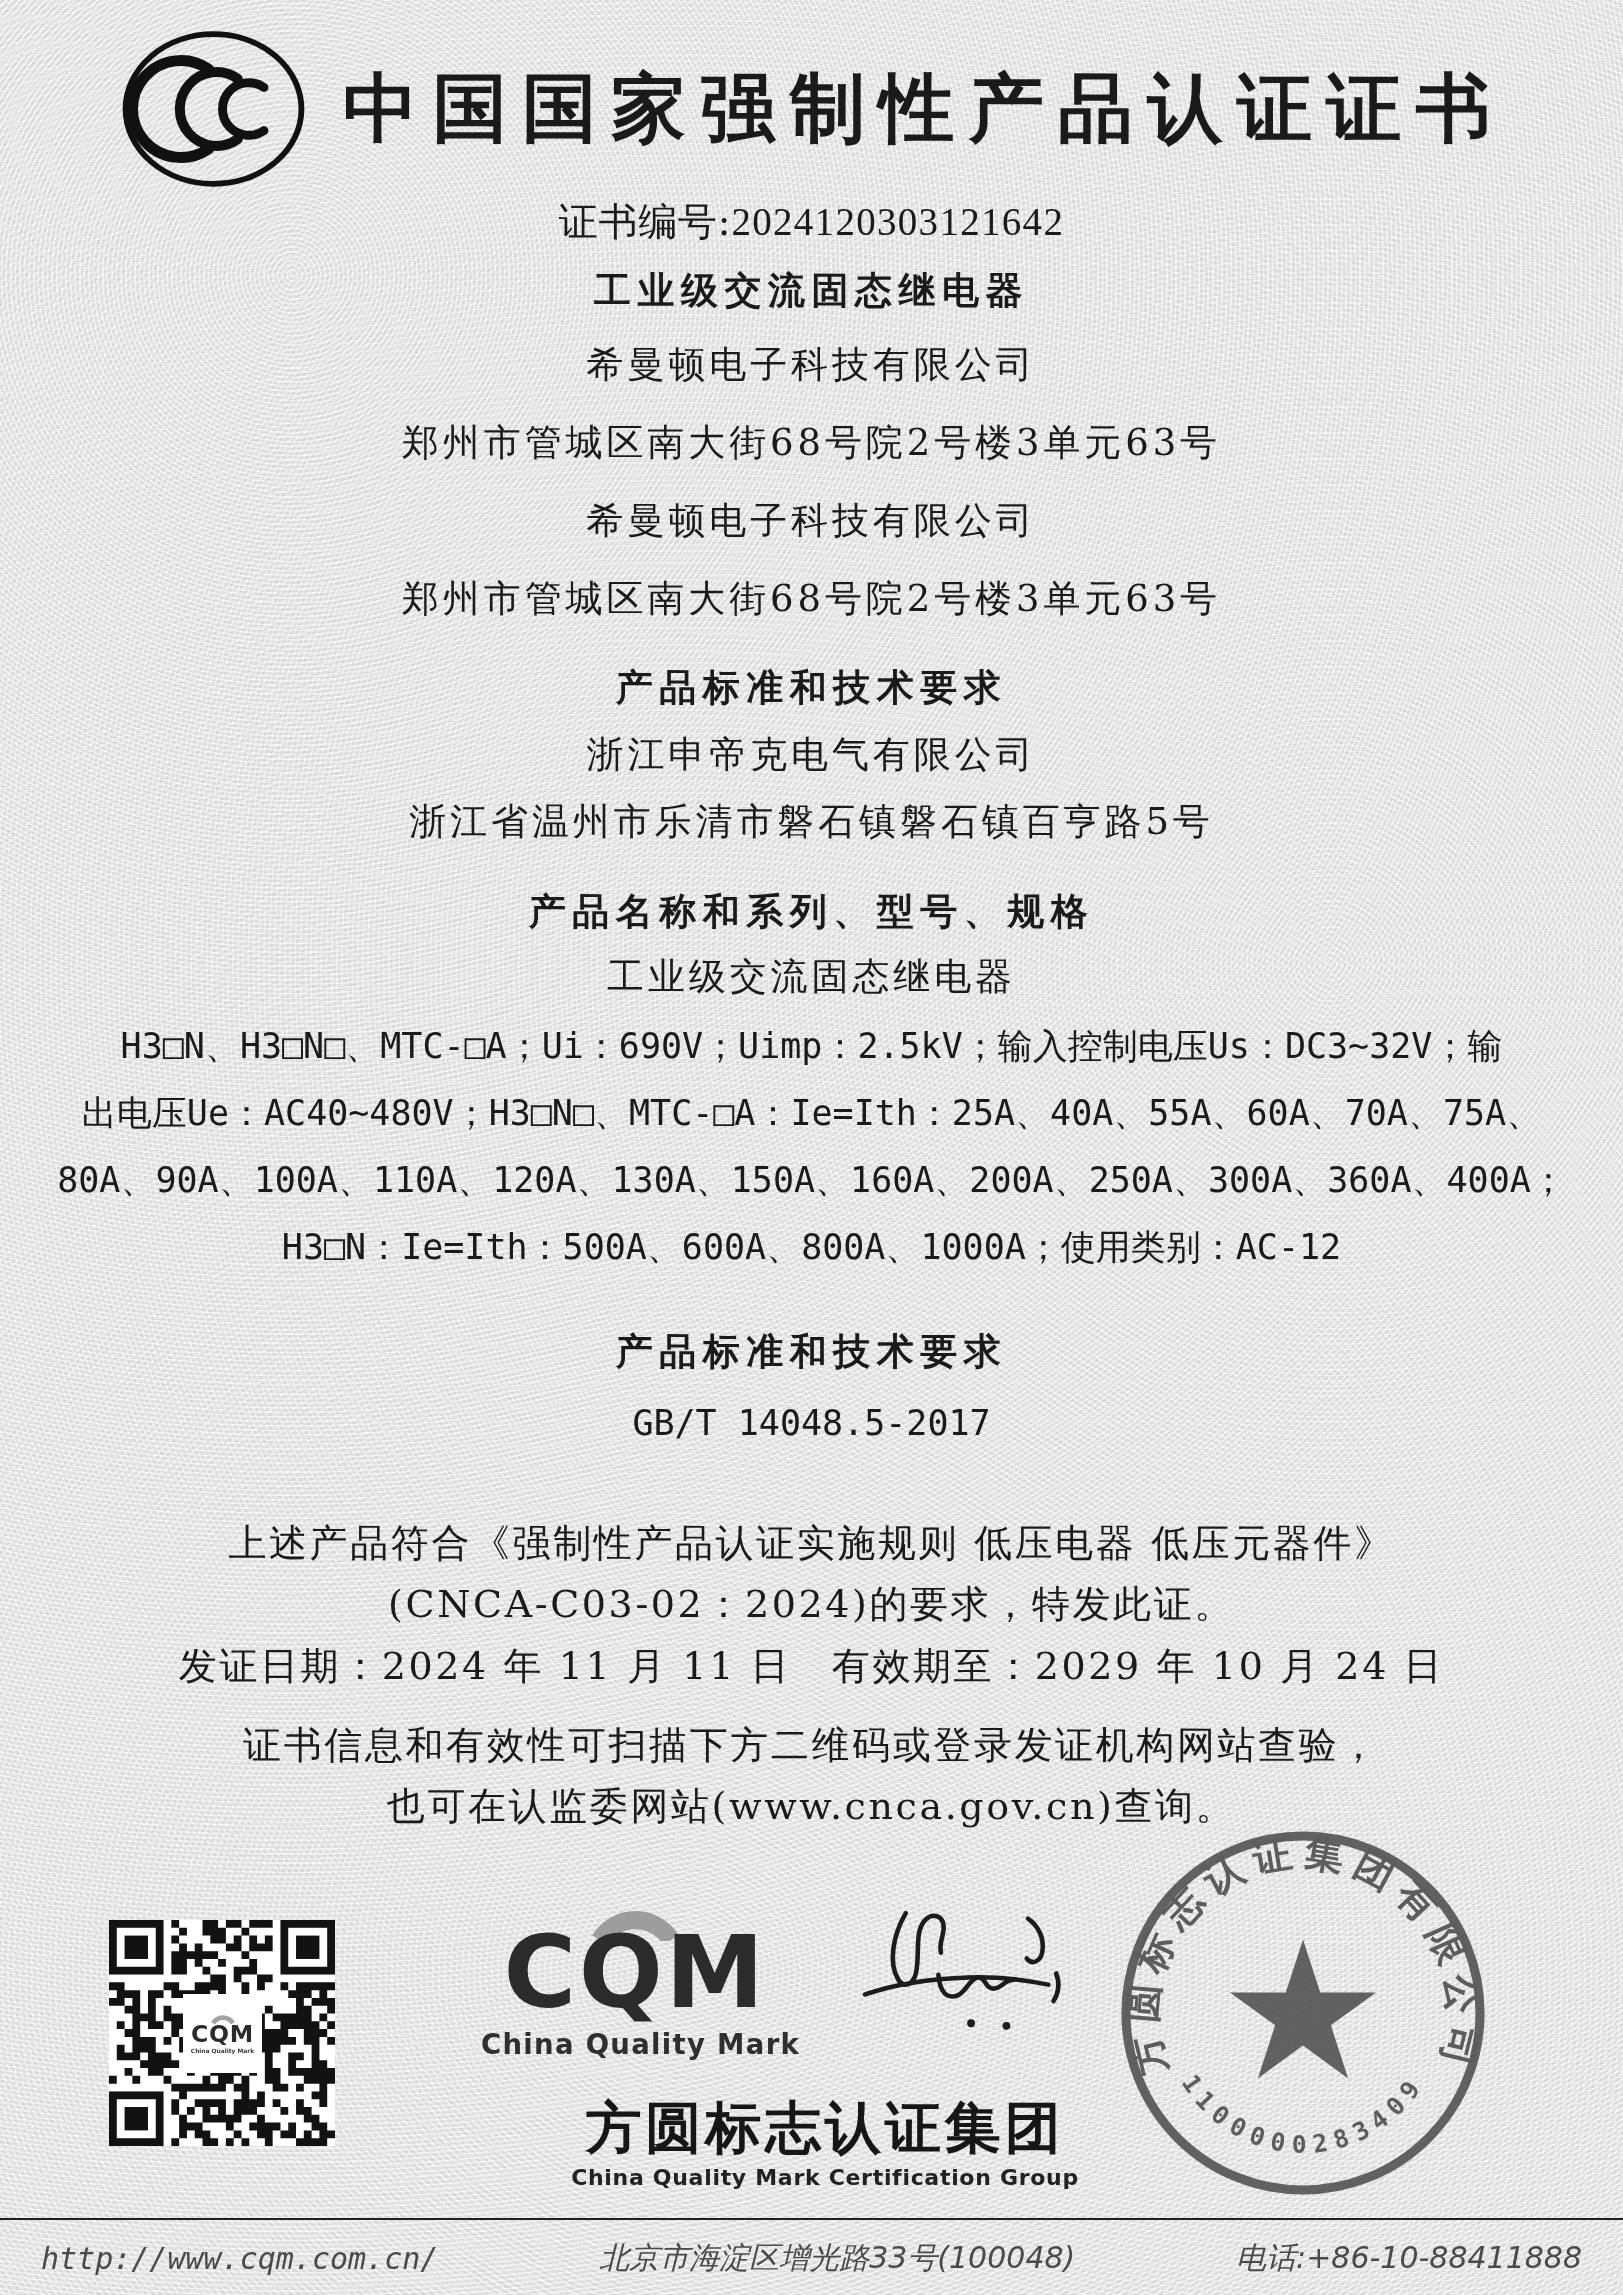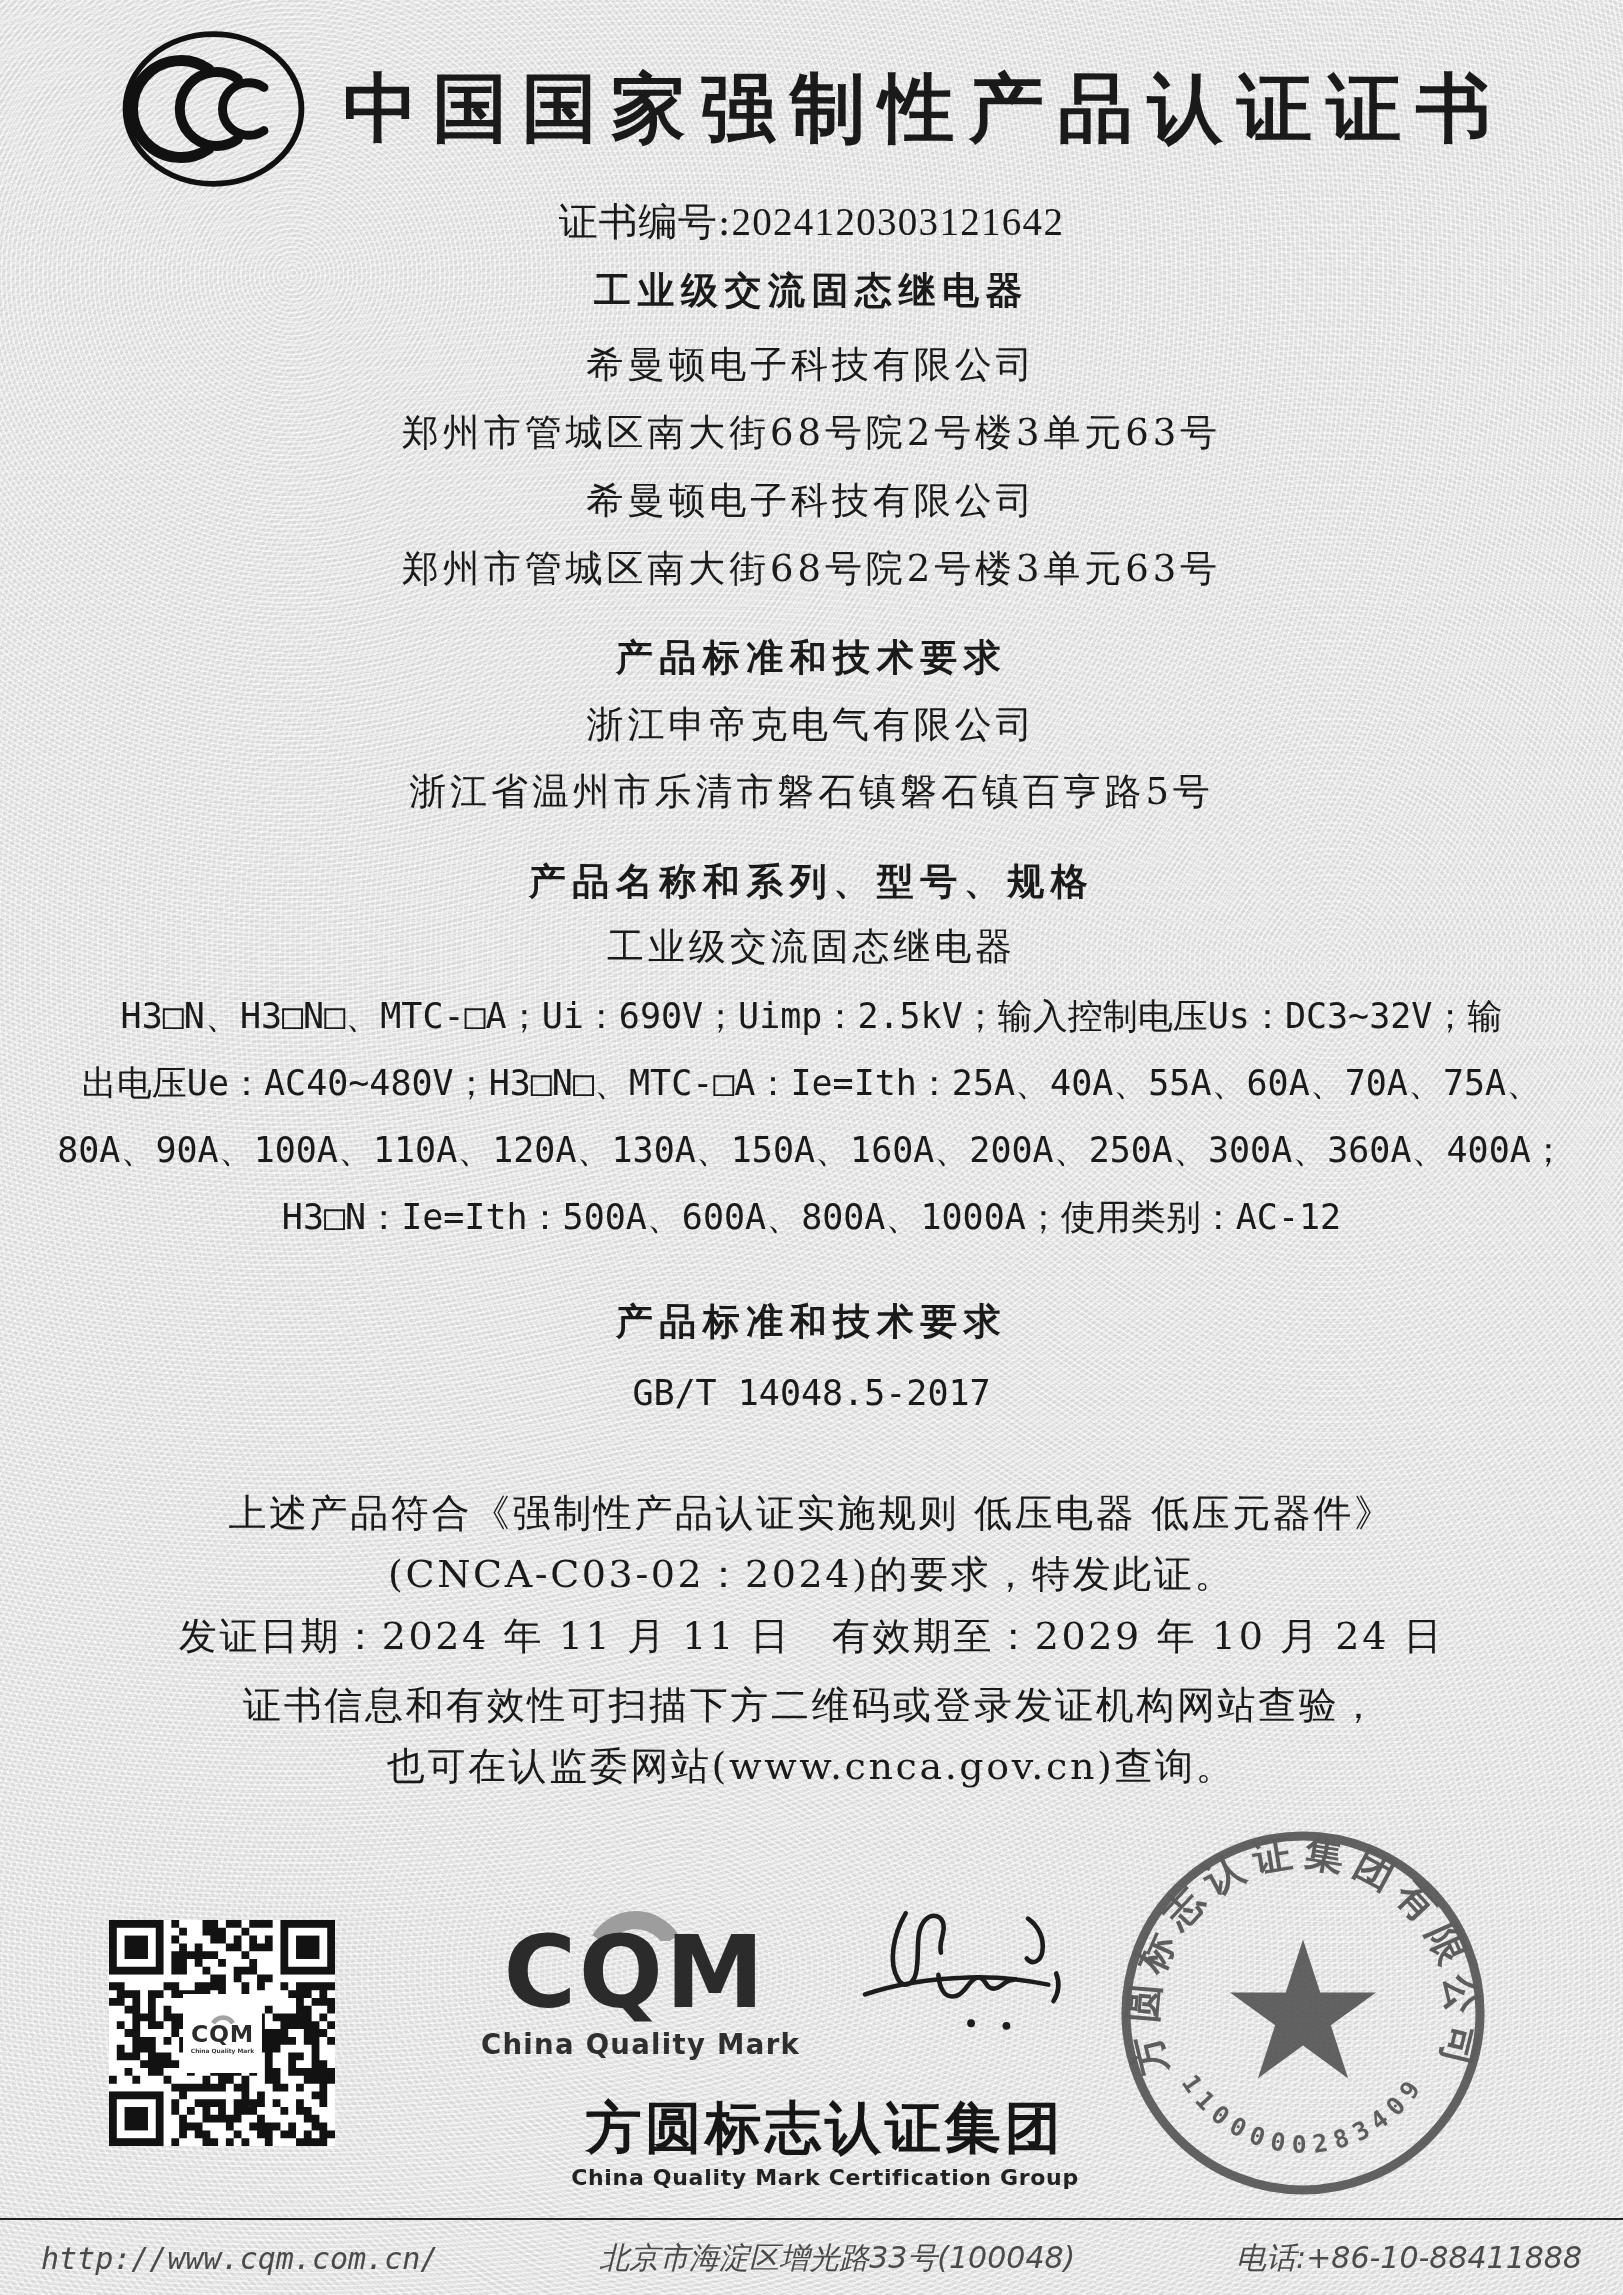--- a/index.html
+++ b/index.html
@@ -20,21 +20,21 @@
   }
   
   .header{ display:flex; justify-content:center; align-items:center; gap:34px; padding-top:30px; }
   .ccc-logo{ width:191px; height:158px; flex:0 0 auto; }
   .title{ font-size:75px; font-weight:bold; letter-spacing:14.4px; white-space:nowrap; }
   .cert-no{ text-align:center; font-size:39px; margin-top:6.5px; letter-spacing:0.7px; }
   .cert-no .num{ font-family:Liberation Serif, serif; letter-spacing:1.3px; }
   
   .sec-h{ text-align:center; font-size:37px; line-height:1; font-weight:bold; letter-spacing:6.5px; }
   .sec-t{ text-align:center; font-size:37px; line-height:1; letter-spacing:3.9px; }
-  .mt36{margin-top:23.6px}.mt43{margin-top:28px}.mt46{margin-top:30px}.mt48{margin-top:31px}
+  .mt36{margin-top:23.6px}.mt43{margin-top:28px}.mt46{margin-top:30px}.mt48{margin-top:41px}
   .mt51{margin-top:33px}.mt54{margin-top:35px}.mt56{margin-top:37px}.mt76{margin-top:50px}
   .mt80{margin-top:52px}.mt81{margin-top:53px}.mt103{margin-top:67px}.mt123{margin-top:81px}
   .spec{ text-align:center; font-size:35px; line-height:1.06;
          font-family:"DejaVu Sans Mono","Liberation Mono",monospace; letter-spacing:0; white-space:nowrap; }
   .spec + .spec{ margin-top:30px; }
   .stmt{ text-align:center; font-size:38px; line-height:1; letter-spacing:2.6px; }
   
   .qr{ position:absolute; left:109px; top:1920px; width:226px; height:226px; background:#fff; }
   .qr svg{ width:100%; height:100%; display:block; }
   .qr-logo{ position:absolute; left:74px; top:74px; width:79px; height:79px; background:#fff;

